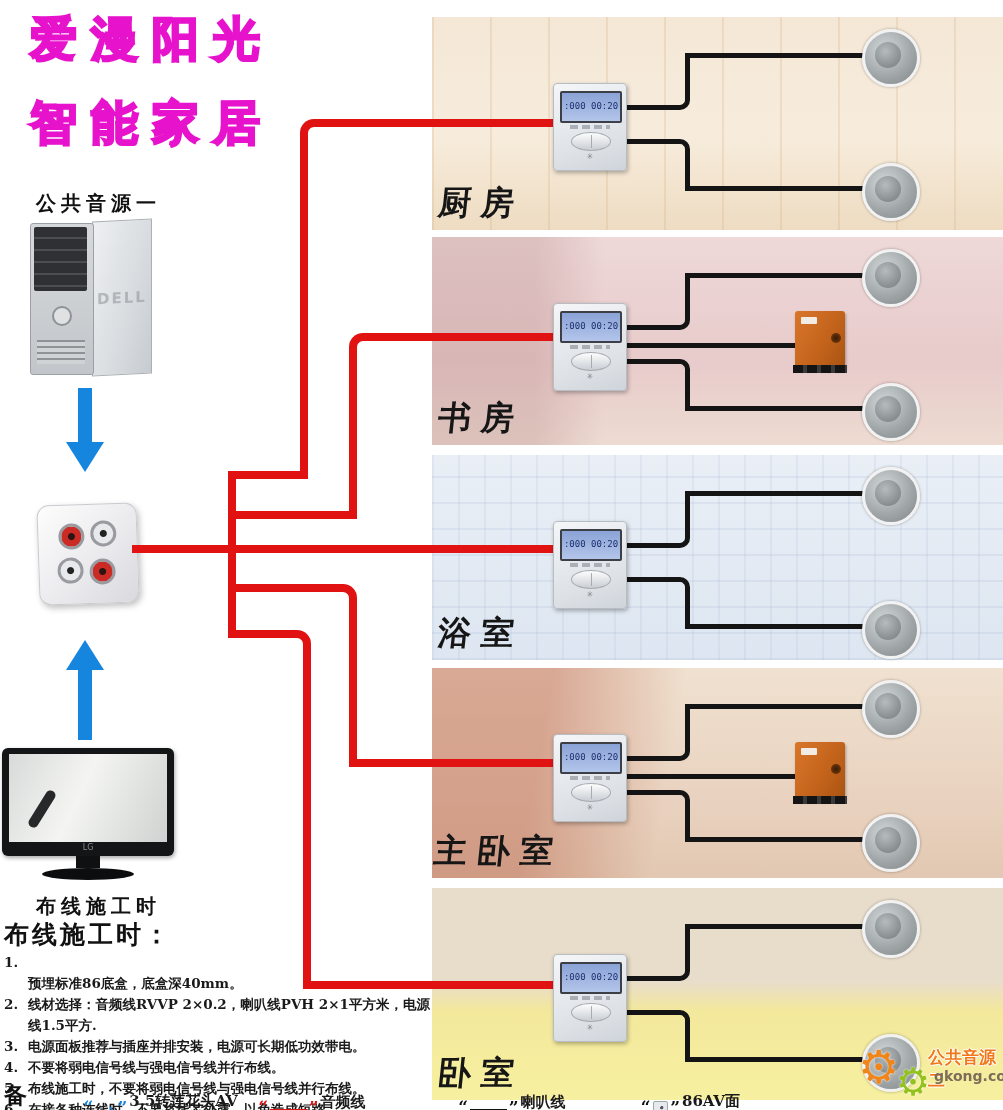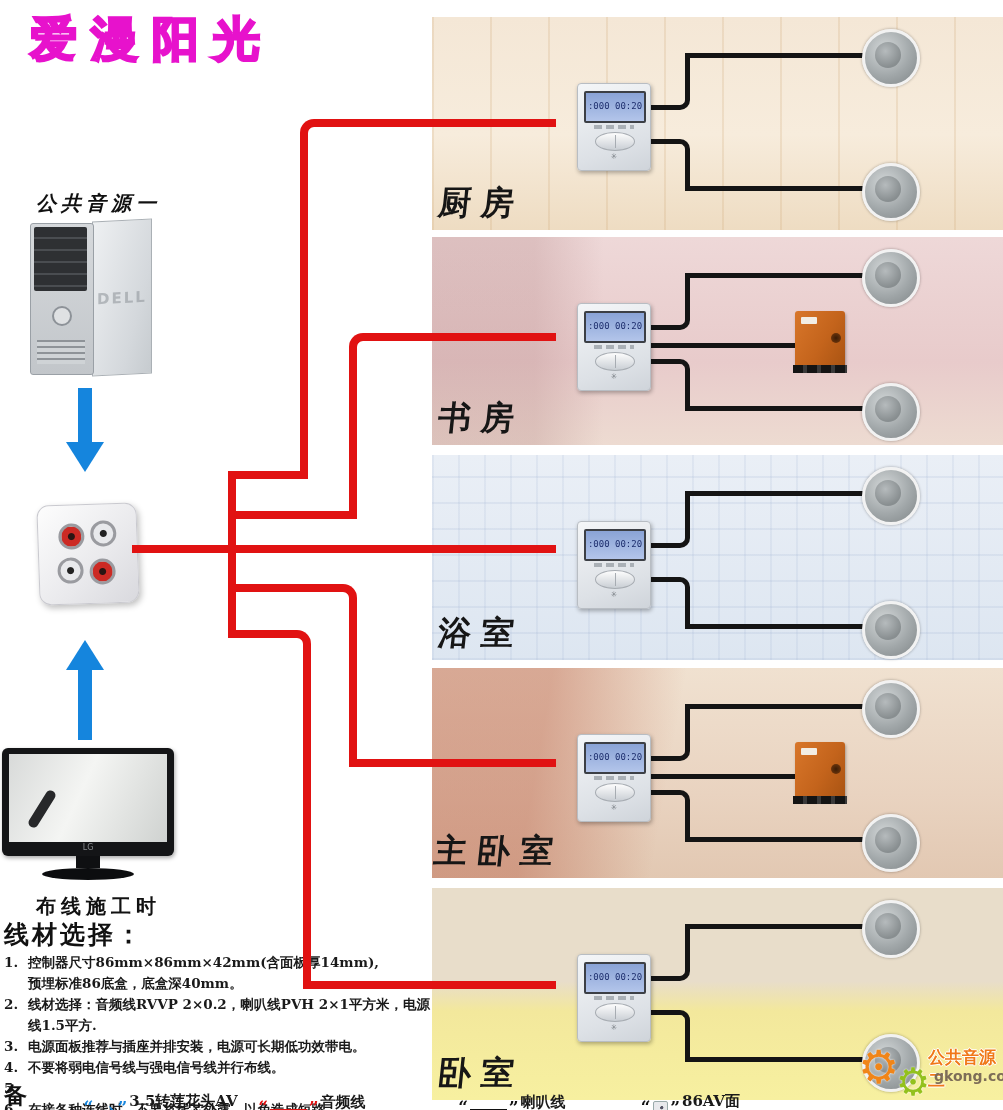--- a/index.html
+++ b/index.html
@@ -90,21 +90,21 @@
     linear-gradient(100deg,rgba(180,85,60,.40) 0 20%,rgba(233,205,185,0) 42%),
     linear-gradient(180deg,#f0e1d0,#e9d3c0 60%,#e2c8b2);}
   .sec-bed{background:
     linear-gradient(180deg,#e8ddca 0 44%,#f3e89c 58%,#f7f0a0 100%);}
   .room-label{position:absolute;left:6px;bottom:4px;font-family:"DejaVu Serif",serif;
     font-size:33px;font-weight:bold;color:#161616;letter-spacing:10px;transform:skewX(-6deg);}
 
   
   .panel{position:absolute;left:121px;top:66px;width:72px;height:86px;z-index:8;
     background:linear-gradient(160deg,#f4f6f8,#dde1e6 70%,#cfd4da);
-    border:1px solid #b8bdc3;border-radius:4px;box-shadow:1px 2px 4px rgba(0,0,0,.3);margin-left:24px;}
+    border:1px solid #b8bdc3;border-radius:4px;box-shadow:1px 2px 4px rgba(0,0,0,.3);}
   .lcd{position:absolute;left:6px;top:7px;width:58px;height:28px;background:
     linear-gradient(180deg,#8aa3d6,#b3c5ea);border:2px solid #3c3f45;border-radius:2px;
     color:#1e2f6e;font-family:"DejaVu Sans Mono",monospace;font-size:9px;line-height:26px;
     text-align:center;overflow:hidden;}
   .panel-keys{position:absolute;left:16px;top:41px;width:40px;height:4px;background:
     repeating-linear-gradient(90deg,#aab0b6 0 8px,transparent 8px 12px);}
   .panel-oval{position:absolute;left:17px;top:48px;width:38px;height:17px;border-radius:50%;
     background:linear-gradient(180deg,#fdfdfd,#c9ced4);border:1px solid #a7acb2;}
   .panel-oval::after{content:"";position:absolute;left:50%;top:2px;bottom:2px;width:1px;background:#a7acb2;}
   .panel-glyph{position:absolute;left:0;top:68px;width:72px;text-align:center;font-size:8px;color:#7d8288;}
@@ -141,22 +141,23 @@
   .wm-name{left:928px;top:1046px;font-size:17px;font-weight:bold;color:#f07818;
     text-shadow:-1px 0 #fff,1px 0 #fff,0 -1px #fff,0 1px #fff;}
   .wm-url{left:934px;top:1068px;font-size:14px;font-weight:bold;color:#7d6d58;}
 </style>
 </head>
 <body>
 
 <div id="canvas">
 
   <div class="title-line" style="top:8px;">爱漫阳光</div>
-
-  <div class="src-label" style="left:36px;top:190px;font-style:italic;">公共音源一</div>
+  <div class="title-line" style="top:92px;">智能家居</div>
+
+  <div class="src-label" style="left:36px;top:190px;">公共音源一</div>
   <div class="pc">
     <div class="pc-side">
         <span>DELL</span>
       </div>
     <div class="pc-front">
       <div class="pc-bays"></div>
       <div class="pc-logo"></div>
       <div class="pc-vents"></div>
     </div>
   </div>
@@ -280,44 +281,44 @@
       <div class="lcd">:000 00:20</div>
       <div class="panel-keys"></div>
       <div class="panel-oval"></div>
       <div class="panel-glyph">✳</div>
     </div>
     <div class="speaker" style="top:12px;"></div>
     <div class="speaker" style="top:146px;"></div>
     <div class="room-label">卧室</div>
   </div>
 
-  <div class="notes-heading">线材选择：</div>
+  <div class="notes-heading">布线施工时：</div>
   <div class="notes">
     <div class="note-row">
         <span class="note-num">1.</span>
-        <span>控制器尺寸86mm×86mm×42mm(含面板厚14mm),</span>
       </div>
     <div class="note-row">
         <span class="note-num"></span>
         <span>预埋标准86底盒，底盒深40mm。</span>
       </div>
     <div class="note-row">
         <span class="note-num">2.</span>
         <span>线材选择：音频线RVVP 2×0.2，喇叭线PVH 2×1平方米，电源线1.5平方.</span>
       </div>
     <div class="note-row">
         <span class="note-num">3.</span>
         <span>电源面板推荐与插座并排安装，电源可长期低功效带电。</span>
       </div>
     <div class="note-row">
         <span class="note-num">4.</span>
         <span>不要将弱电信号线与强电信号线并行布线。</span>
       </div>
     <div class="note-row">
         <span class="note-num">5.</span>
+        <span>布线施工时，不要将弱电信号线与强电信号线并行布线。</span>
       </div>
     <div class="note-row">
         <span class="note-num">6.</span>
         <span>在接各种连线时，不要将线芯外露，以免造成短路。</span>
       </div>
   </div>
 
   <div class="legend">
     <span class="legend-heading">备注：</span>
     <span class="legend-item">

